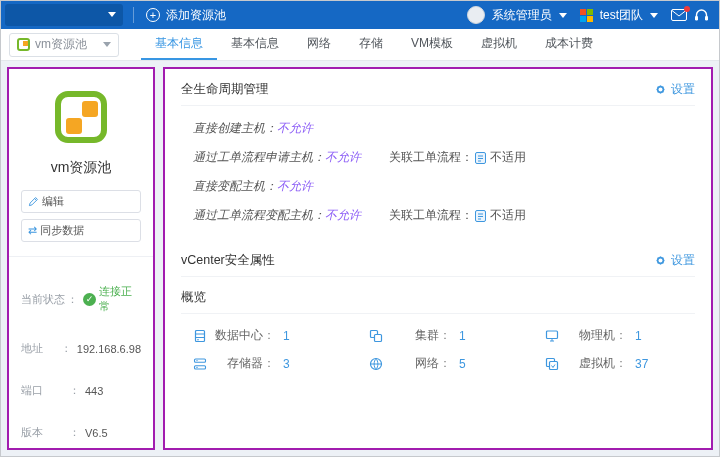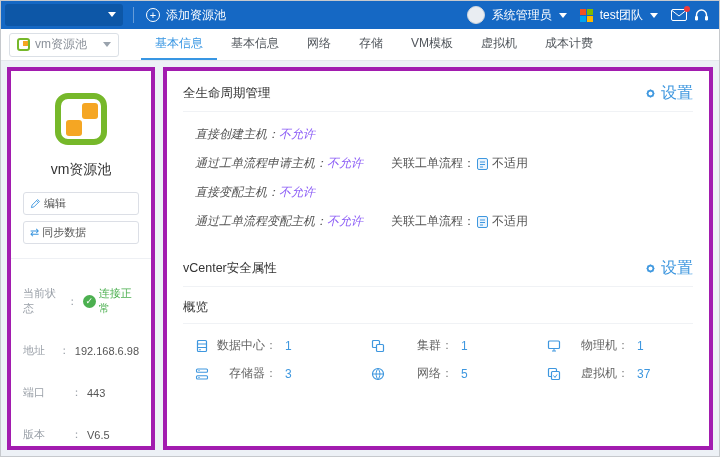--- a/index.html
+++ b/index.html
@@ -29,21 +29,21 @@
   .pool-select { width:110px; height:24px; border:1px solid #dbe0e6; border-radius:3px; display:flex; align-items:center; gap:5px; padding:0 7px; color:#8a9099; font-size:12px; cursor:pointer; background:#fff; }
   .pool-select .mini-logo { width:13px; height:13px; border:2px solid #76b82a; border-radius:3px; position:relative; flex:0 0 13px; }
   .pool-select .mini-logo i { position:absolute; width:5px; height:5px; background:#f5a623; right:0; top:1px; }
   .pool-select .label { flex:1; white-space:nowrap; overflow:hidden; }
   .tabs { display:flex; height:100%; margin-left:22px; }
   .tab { padding:0 14px; display:flex; align-items:center; font-size:12px; color:#51565c; cursor:pointer; border-bottom:2px solid transparent; }
   .tab.active { color:#3896e3; border-bottom-color:#3896e3; }
 
   
   .page-body { flex:1; display:flex; gap:8px; padding:6px; overflow:hidden; }
-  .card { background:#fff; border:4px solid #a21caf; }
+  .card { background:#fff; border:2px solid #a21caf; }
 
   
   .sidebar { width:148px; flex:0 0 148px; padding:18px 12px 10px; overflow:hidden; }
   .pool-logo { width:52px; height:52px; margin:4px auto 0; border:6px solid #76b82a; border-radius:13px; position:relative; }
   .pool-logo .sq { position:absolute; width:16px; height:16px; background:#f5a623; border-radius:3px; box-shadow:0 0 0 2px #fff; }
   .pool-logo .sq.a { right:3px; top:4px; }
   .pool-logo .sq.b { left:5px; bottom:3px; }
   .pool-title { text-align:center; font-size:14px; color:#333; margin:16px 0 13px; }
   .btn-row { display:flex; justify-content:center; gap:6px;flex-direction:column; }
   .sb-btn { border:1px solid #dcdfe6; border-radius:3px; background:#fff; padding:3px 6px; font-size:11px; color:#555; display:flex; align-items:center; gap:3px; cursor:pointer; white-space:nowrap; }
@@ -55,21 +55,21 @@
   .info-value { color:#555; }
   .check-circle { width:13px; height:13px; border-radius:50%; background:#4cb050; color:#fff; font-size:9px; display:inline-flex; align-items:center; justify-content:center; margin-right:3px; flex:0 0 13px; }
   .status-ok { color:#4cb050; }
   .acct-label { font-size:11px; color:#9aa0a8; margin:2px 0 14px; }
   .acct-value { font-size:12px; color:#555; }
 
   
   .main { flex:1; padding:4px 16px 0; overflow:hidden; }
   .sec-head { display:flex; justify-content:space-between; align-items:center; padding:8px 0 7px; }
   .sec-title { font-size:12.5px; color:#333; }
-  .settings-link { display:flex; align-items:center; gap:4px; color:#3e97df; font-size:16px; cursor:pointer; }
+  .settings-link { display:flex; align-items:center; gap:4px; color:#3e97df; font-size:12px; cursor:pointer; }
   .sec-hr { border-top:1px solid #f0f2f5; }
   .sec-body { padding:2px 0 4px 12px; }
 
   .lc-row { display:flex; align-items:center; margin:12px 0; font-size:12px; color:#555; }
   .lc-col1 { width:196px; display:flex; align-items:center;font-style:italic; }
   .lc-col2 { display:flex; align-items:center; }
   .val-orange { color:#8b5cf6; }
   .val-green { color:#4cb050; }
   .doc-icon { margin:0 4px 0 2px; display:inline-flex; }
 

